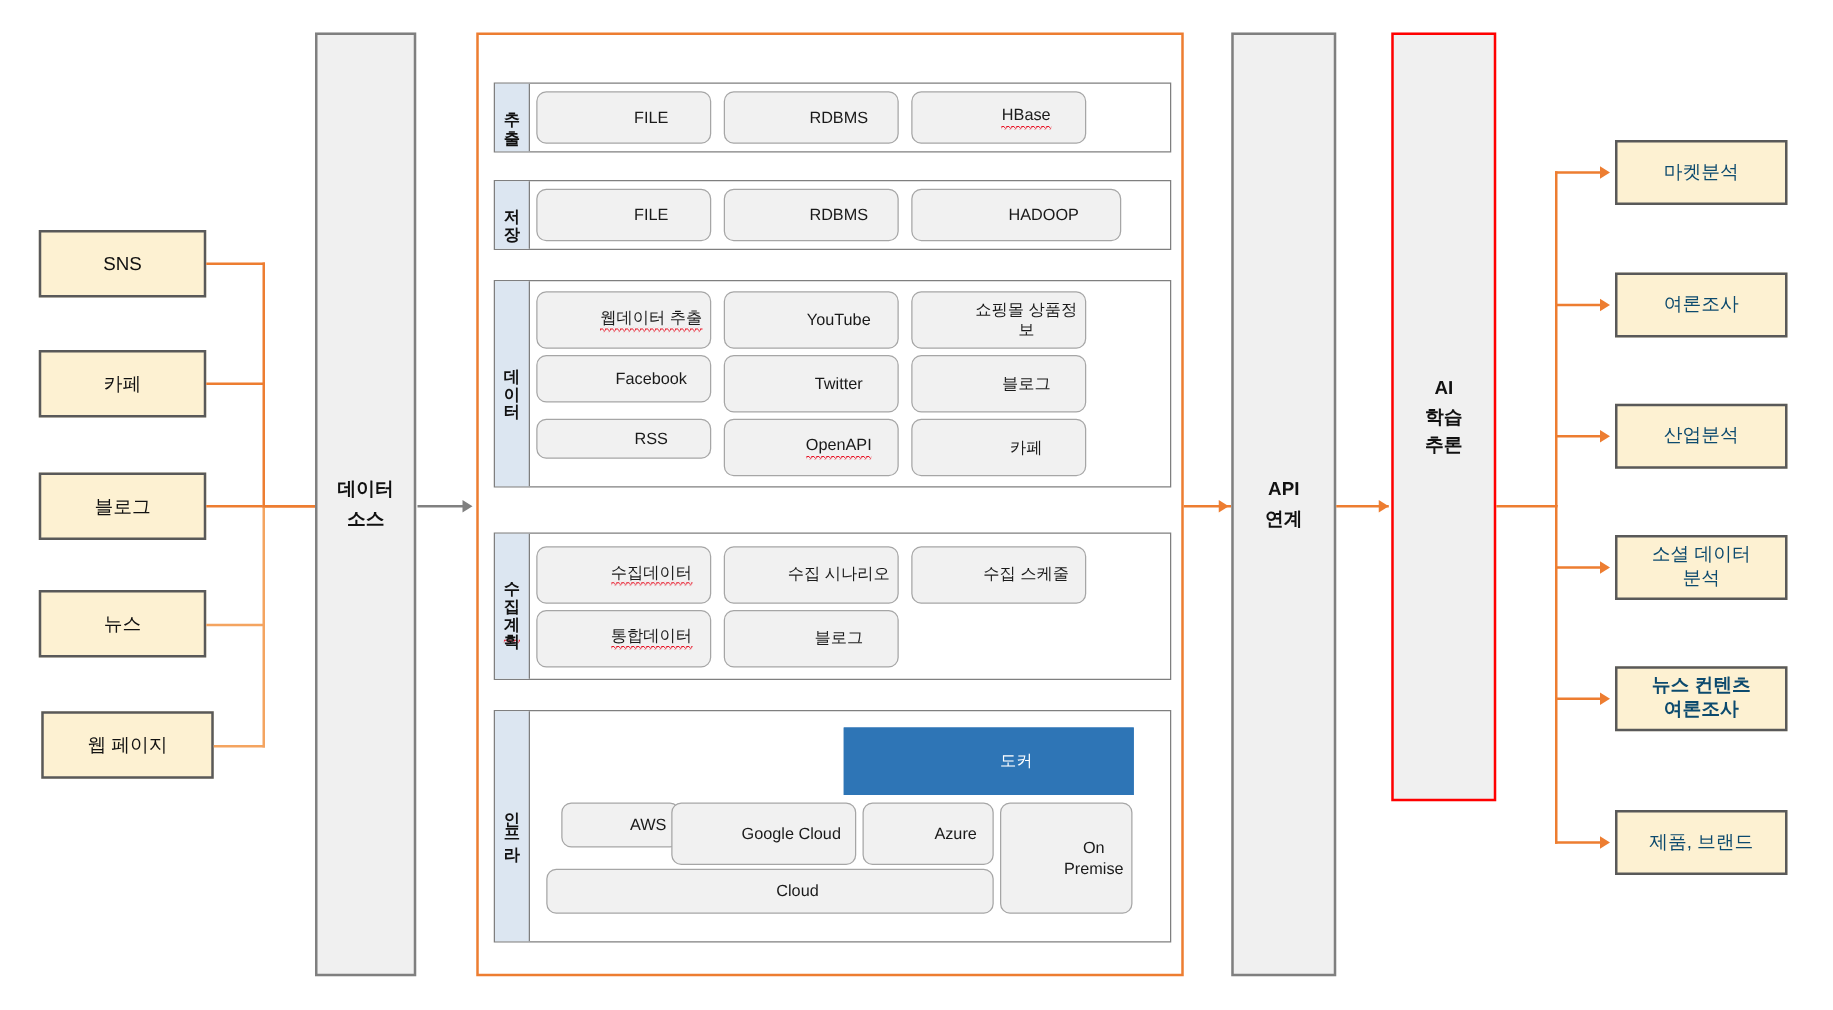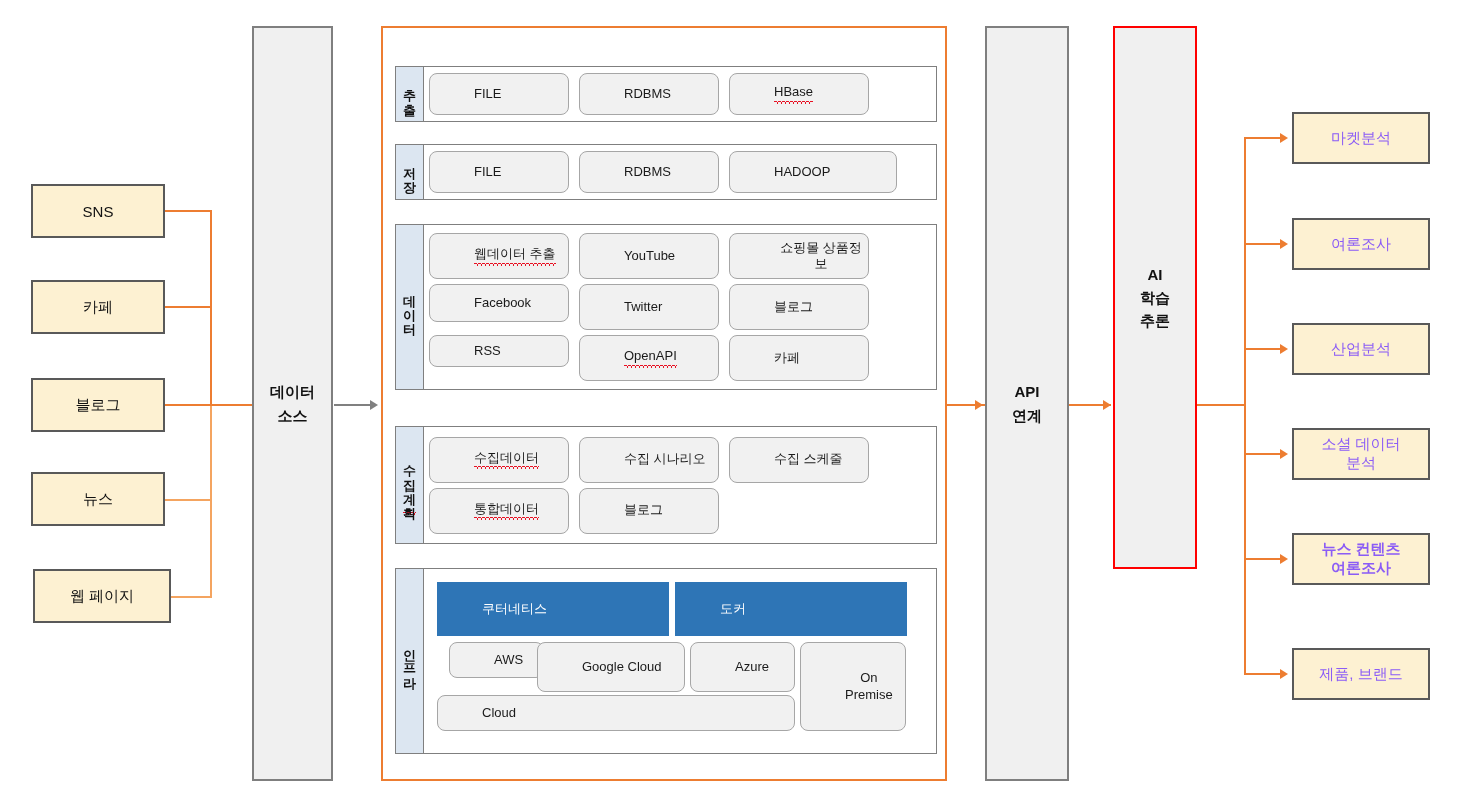--- a/index.html
+++ b/index.html
@@ -71,21 +71,21 @@
     justify-content:center;
     gap:5px;
   }
   .row{display:flex;gap:10px;}
 
   
   .chip{
     background:#f1f1f1;
     border:1px solid #a6a6a6;
     border-radius:8px;
-    display:flex;align-items:center;
+    display:flex;align-items:center;justify-content:center;
     text-align:center;
     font-size:13px;color:#1a1a1a;
     box-sizing:border-box;
     line-height:1.25;
     padding-left:44px;
   }
   .chip.blue{
     background:#2e75b6;
     border:1px solid #2e75b6;
     border-radius:0;
@@ -102,21 +102,21 @@
     background-position:0 100%;
     padding-bottom:3px;
   }
 
   
   .out-box{
     background:#fdf1d2;
     border:2px solid #595959;
     display:flex;align-items:center;justify-content:center;
     text-align:center;
-    font-size:15px;color:#8b5cf6;
+    font-size:15px;color:#0c4a6e;
     line-height:1.25;
   }
 
   
   .ln{position:absolute;background:#ed7d31;}
   .ln.h{height:2px;}
   .ln.v{width:2px;}
   .ln.gray{background:#808080;}
   .ln.pale{background:#f4a460;}
 
@@ -281,23 +281,20 @@
                 <span>블로그</span>
               </div>
             </div>
           </div>
         </div>
         <div class="section" style="left: 12px; top: 540px; width: 542px; height: 186px;">
           <div class="sec-label">
             <span>인프라</span>
           </div>
           <div style="flex: 1 1 0%; position: relative;">
-            <div class="chip blue abs" style="left: 13px; top: 13px; width: 232px; height: 54px;">
-              <span>쿠터네티스</span>
-            </div>
             <div class="chip blue abs" style="left: 251px; top: 13px; width: 232px; height: 54px;">
               <span>도커</span>
             </div>
             <div class="chip abs" style="left: 13px; top: 73px; width: 95px; height: 36px; margin-left: 12px;">
               <span>AWS</span>
             </div>
             <div class="chip abs" style="left: 113px; top: 73px; width: 148px; height: 50px;">
               <span>Google Cloud</span>
             </div>
             <div class="chip abs" style="left: 266px; top: 73px; width: 105px; height: 50px;">
@@ -319,21 +316,21 @@
   <div class="arrow abs" style="left:975px;top:400px;"></div>
 
   <div class="pillar abs" style="left:985px;top:26px;width:84px;height:755px;">
     <div>API</div>
     <div>연계</div>
   </div>
 
   <div class="ln h abs" style="left:1069px;top:404px;width:42px;"></div>
   <div class="arrow abs" style="left:1103px;top:400px;"></div>
 
-  <div class="pillar red abs" style="left:1113px;top:26px;width:84px;height:543px;">
+  <div class="pillar red abs" style="left:1113px;top:26px;width:84px;height:615px;">
     <div>AI</div>
     <div>학습</div>
     <div>추론</div>
   </div>
 
   <div>
     <div class="ln h abs" style="left:1197px;top:404px;width:49px;"></div>
     <div class="ln v abs" style="left:1244px;top:137px;height:268px;"></div>
     <div class="ln v abs" style="left:1244px;top:404px;height:271px;"></div>
     <div id="out-stubs">

